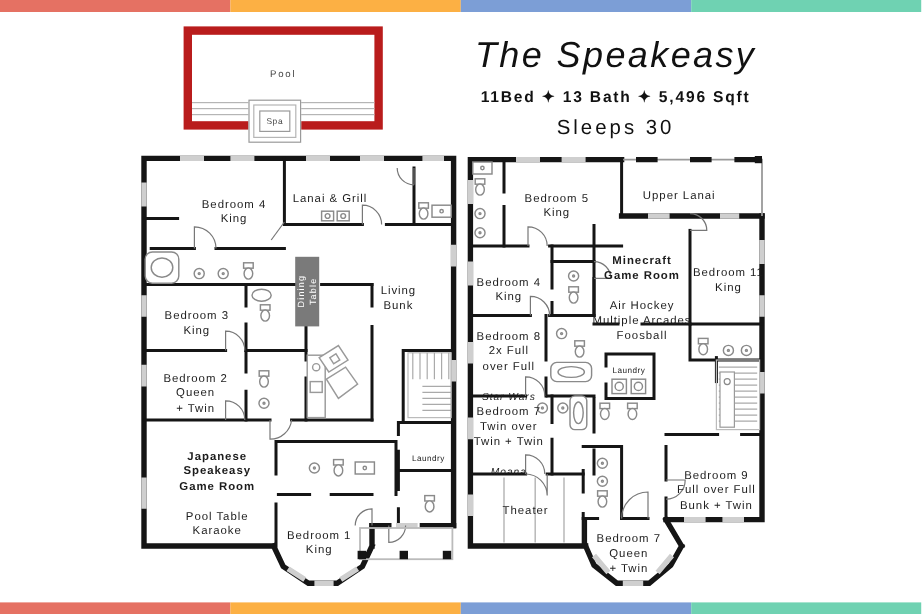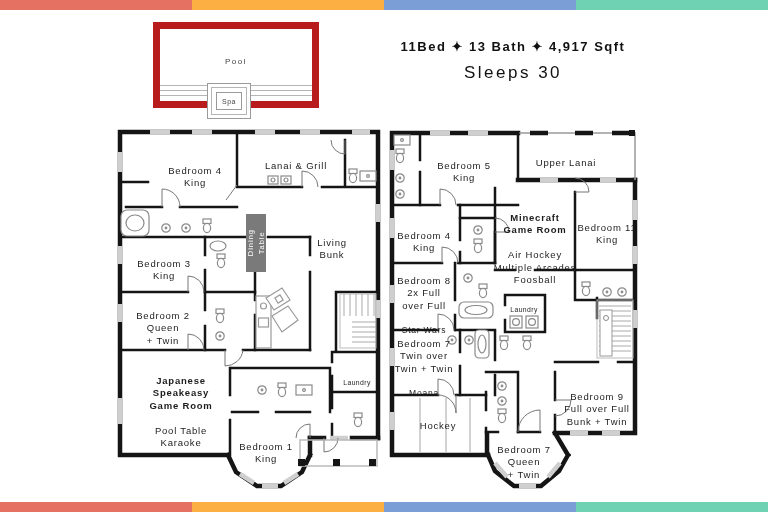--- a/index.html
+++ b/index.html
@@ -26,21 +26,21 @@
              display:flex;align-items:center;justify-content:center;font-size:7px;letter-spacing:0.5px;color:#444;}
 
   
   svg.plan{position:absolute;left:0;top:0;}
 
   
   .lbl{position:absolute;transform:translate(-50%,-50%);text-align:center;line-height:1.32;
        font-size:9.5px;letter-spacing:0.8px;white-space:pre-line;color:#1c1c1c;}
   .lbl .b{display:block;font-weight:bold;white-space:pre-line;}
   .lbl .t{display:block;white-space:pre-line;}
-  .lbl .i{display:block;font-size:8.5px;white-space:pre-line;}
+  .lbl .i{display:block;font-style:italic;font-size:8.5px;white-space:pre-line;}
   .lbl.small{font-size:6.8px;letter-spacing:0.4px;}
   .dining{position:absolute;left:246px;top:214px;width:20px;height:58px;background:#7A7A7A;
           display:flex;align-items:center;justify-content:center;}
   .dining span{writing-mode:vertical-rl;transform:rotate(180deg);color:#fff;font-size:7.5px;
                letter-spacing:1px;text-align:center;line-height:1.4;white-space:pre-line;}
 </style>
 </head>
 <body>
 
 <div class="page">
@@ -52,21 +52,22 @@
     <div class="c3"></div>
   </div>
   <div class="stripe bottom">
     <div class="c0"></div>
     <div class="c1"></div>
     <div class="c2"></div>
     <div class="c3"></div>
   </div>
 
   <div class="hdr">
-    <div class="subtitle">11Bed ✦ 13 Bath ✦ 4,917 Sqft</div>
+    <div class="title">The Speakeasy</div>
+    <div class="subtitle">11Bed ✦ 13 Bath ✦ 5,496 Sqft</div>
     <div class="sleeps">Sleeps 30</div>
   </div>
 
   <div class="pool">
     <div class="pool-lbl">Pool</div>
     <div class="pstep" style="top:56px"></div>
     <div class="pstep" style="top:61px"></div>
     <div class="pstep" style="top:66px"></div>
   </div>
   <div class="spa-outer">
@@ -299,21 +300,21 @@
   </svg>
 
   <div class="dining">
     <span>Dining
 Table</span>
   </div>
 
   <div class="lbl" style="left:195px;top:171px">
     <span class="t">Bedroom 4
 King</span></div>
-  <div class="lbl" style="left:296px;top:160px">
+  <div class="lbl" style="left:275px;top:160px">
     <span class="t">Lanai &amp; Grill</span></div>
   <div class="lbl" style="left:332px;top:243px">
     <span class="t">Living
 Bunk</span></div>
   <div class="lbl" style="left:164px;top:264px">
     <span class="t">Bedroom 3
 King</span></div>
   <div class="lbl" style="left:163px;top:322px">
     <span class="t">Bedroom 2
 Queen
@@ -353,21 +354,21 @@
 over Full</span>
     <span class="i">Star Wars</span></div>
   <div class="lbl small" style="left:524px;top:306px">
     <span class="t">Laundry</span></div>
   <div class="lbl" style="left:424px;top:362px">
     <span class="t">Bedroom 7
 Twin over
 Twin + Twin</span>
     <span class="i">Moana</span></div>
   <div class="lbl" style="left:438px;top:420px">
-    <span class="t">Hockey</span></div>
+    <span class="t">Theater</span></div>
   <div class="lbl" style="left:524px;top:456px">
     <span class="t">Bedroom 7
 Queen
 + Twin</span></div>
   <div class="lbl" style="left:597px;top:403px">
     <span class="t">Bedroom 9
 Full over Full
 Bunk + Twin</span></div>
 
 </div>

